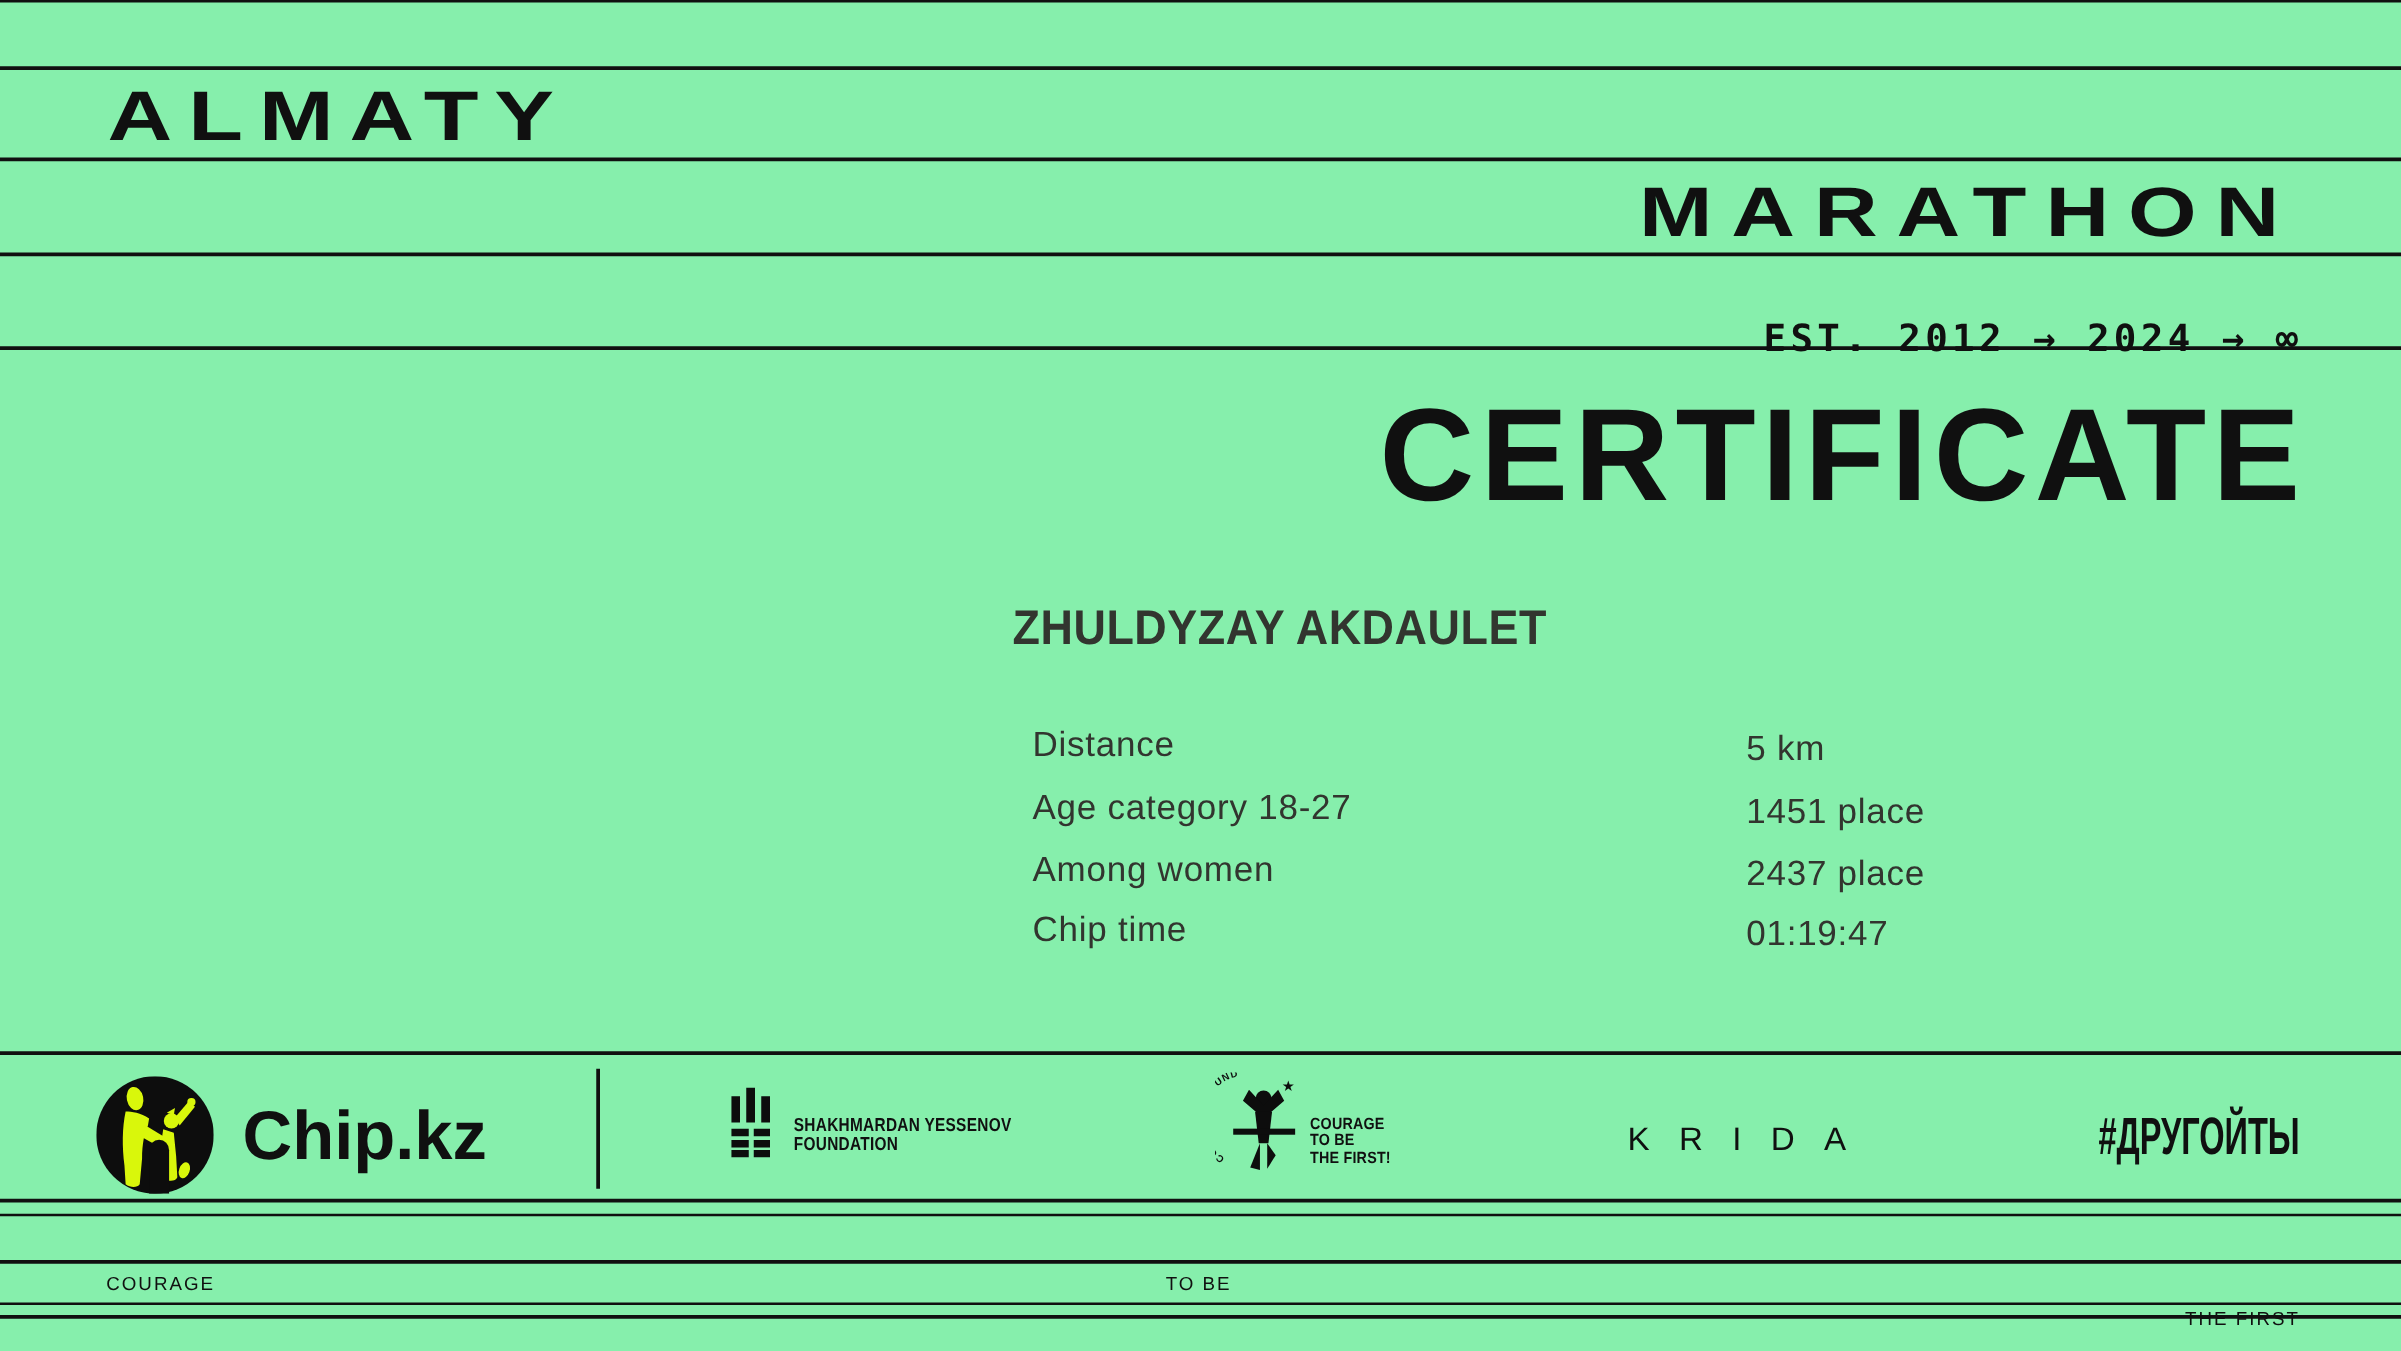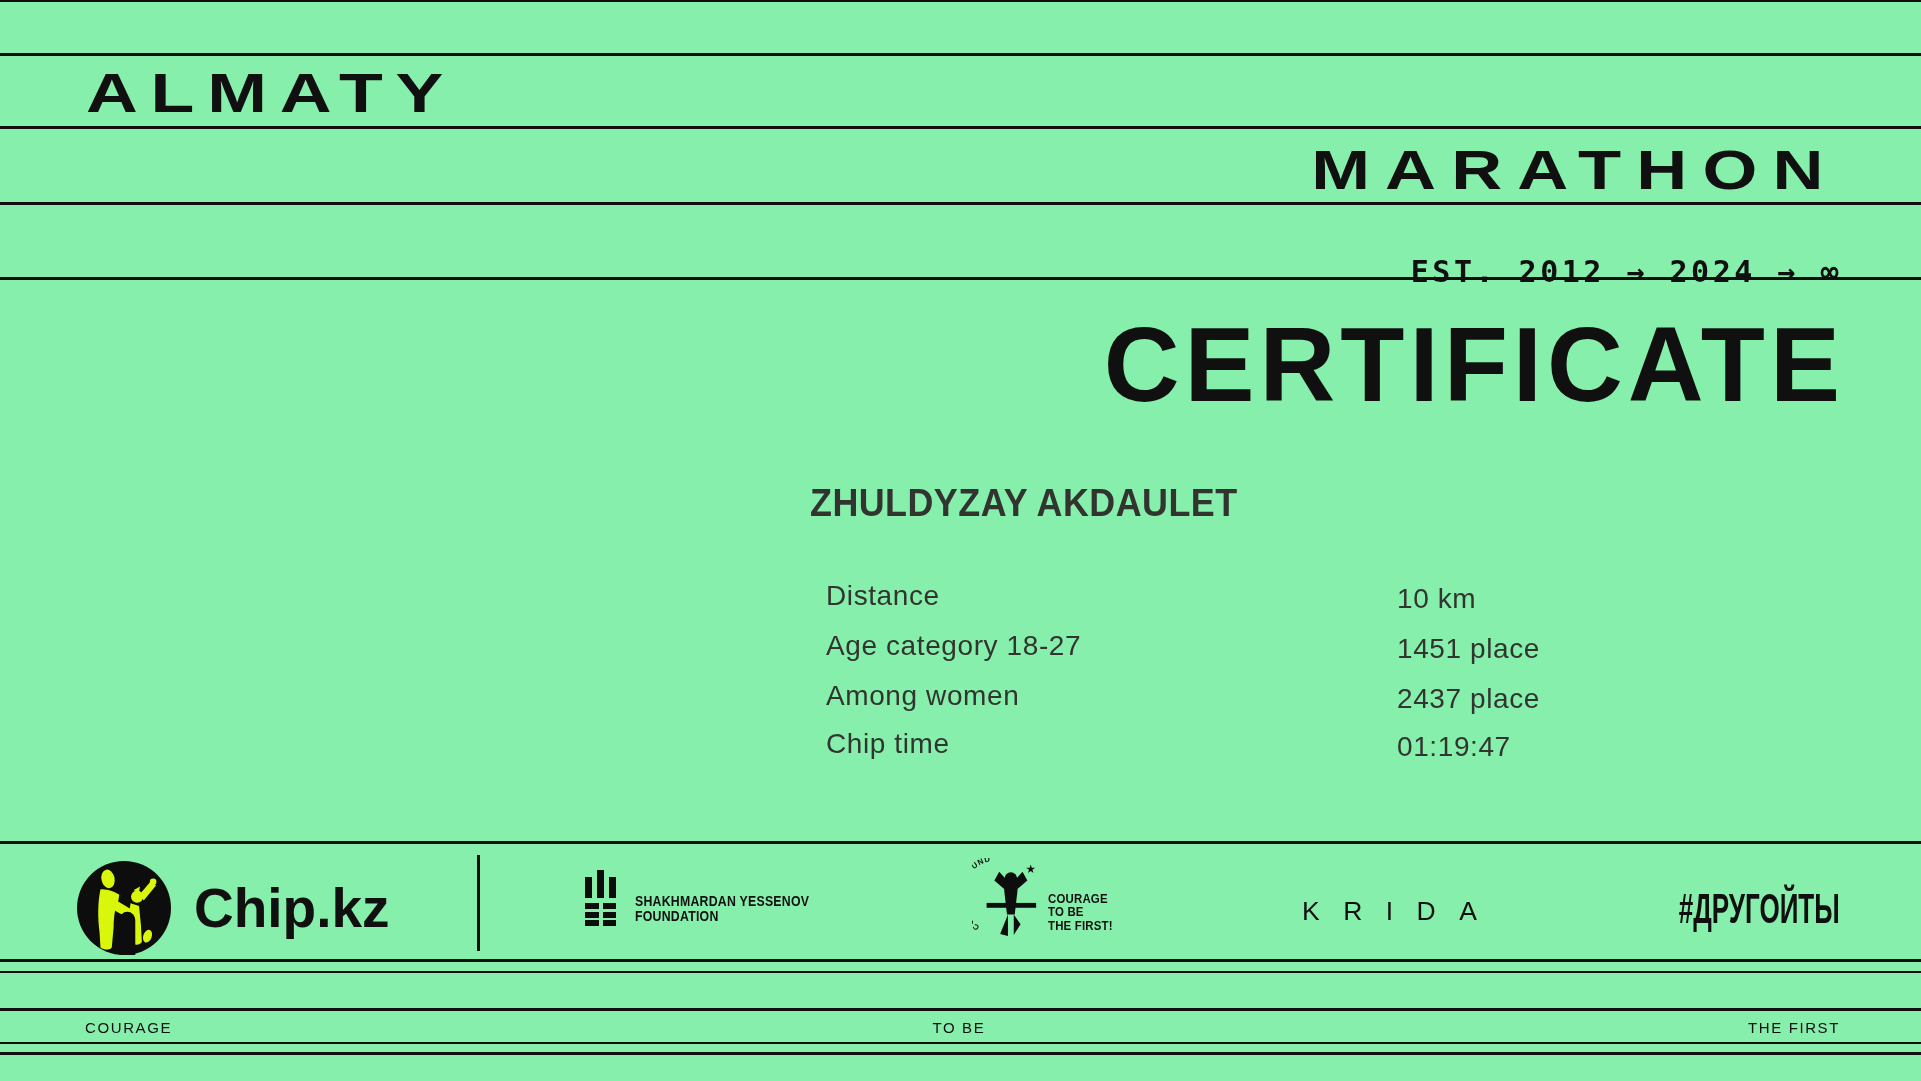--- a/index.html
+++ b/index.html
@@ -48,21 +48,21 @@
   .krida{position:absolute;left:1302px;top:896px;font-size:26px;letter-spacing:23px;
     transform:scaleX(1.02);transform-origin:left center;white-space:nowrap;}
   .hashtag{position:absolute;right:81px;top:885px;font-weight:bold;font-size:42px;
     transform:scaleX(0.62);transform-origin:right center;letter-spacing:0px;white-space:nowrap;}
 
   
   .strip{position:absolute;left:0;right:0;top:1014px;height:28px;}
   .strip span{position:absolute;top:5px;font-size:15px;letter-spacing:1.6px;white-space:nowrap;}
   .strip .s-left{left:85px;}
   .strip .s-center{left:50%;transform:translateX(-53%);}
-  .strip .s-right{right:81px;}
+  .strip .s-right{right:81px;margin-top:28px;}
 </style>
 </head>
 <body>
 
 <div id="canvas">
 
   <div class="hline thin" style="top:0"></div>
   <div class="hline" style="top:53px"></div>
   <div class="hline" style="top:126px"></div>
   <div class="hline" style="top:202px"></div>
@@ -77,21 +77,21 @@
   <div class="almaty">ALMATY</div>
   <div class="marathon">MARATHON</div>
   <div class="est">EST. 2012 → 2024 → ∞</div>
 
   <div class="cert-title">CERTIFICATE</div>
   <div class="athlete">ZHULDYZAY AKDAULET</div>
 
   <div class="results">
     <div class="rrow">
       <span class="rlabel">Distance</span>
-      <span class="rvalue">10 km</span>
+      <span class="rvalue">5 km</span>
     </div>
     <div class="rrow">
       <span class="rlabel">Age category 18-27</span>
       <span class="rvalue">1451 place</span>
     </div>
     <div class="rrow">
       <span class="rlabel">Among women</span>
       <span class="rvalue">2437 place</span>
     </div>
     <div class="rrow">

